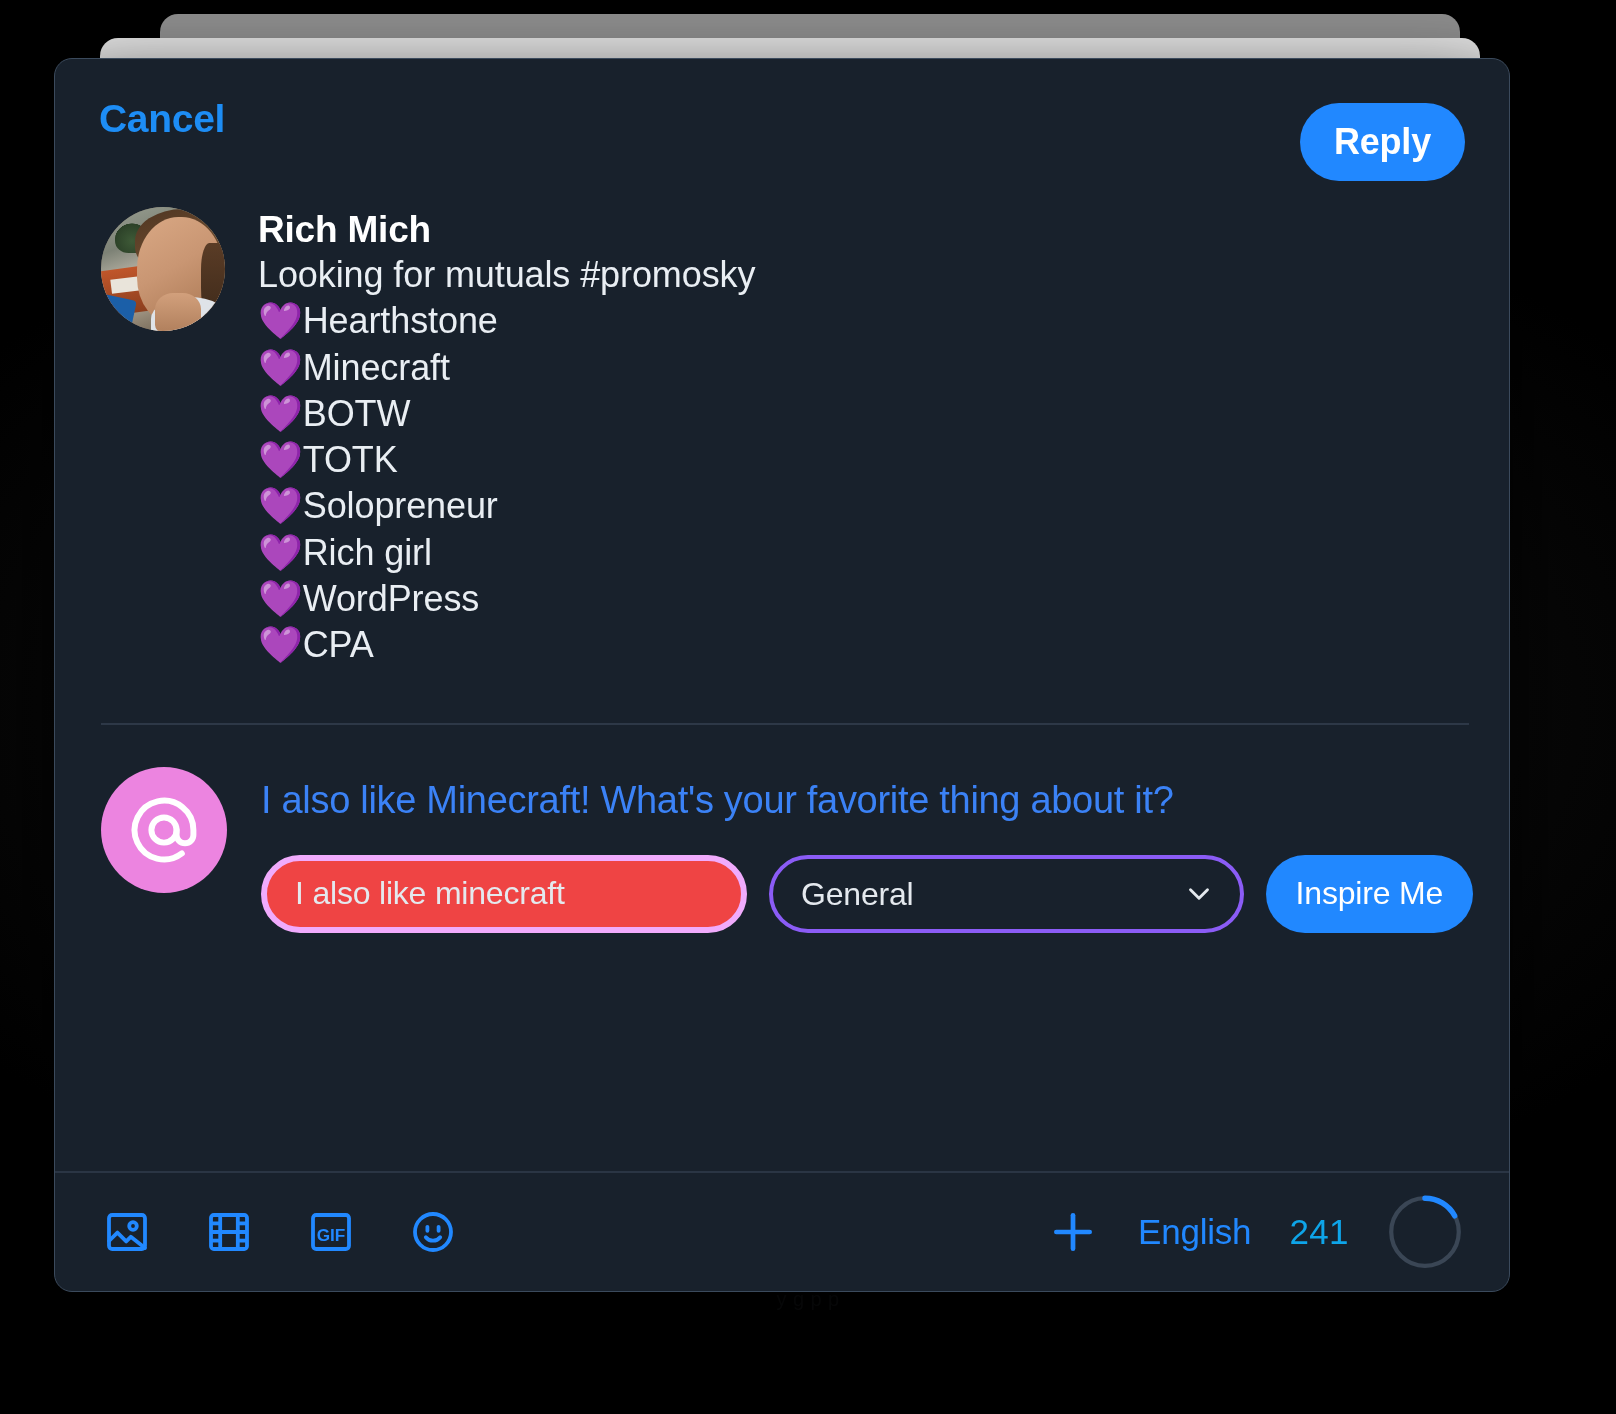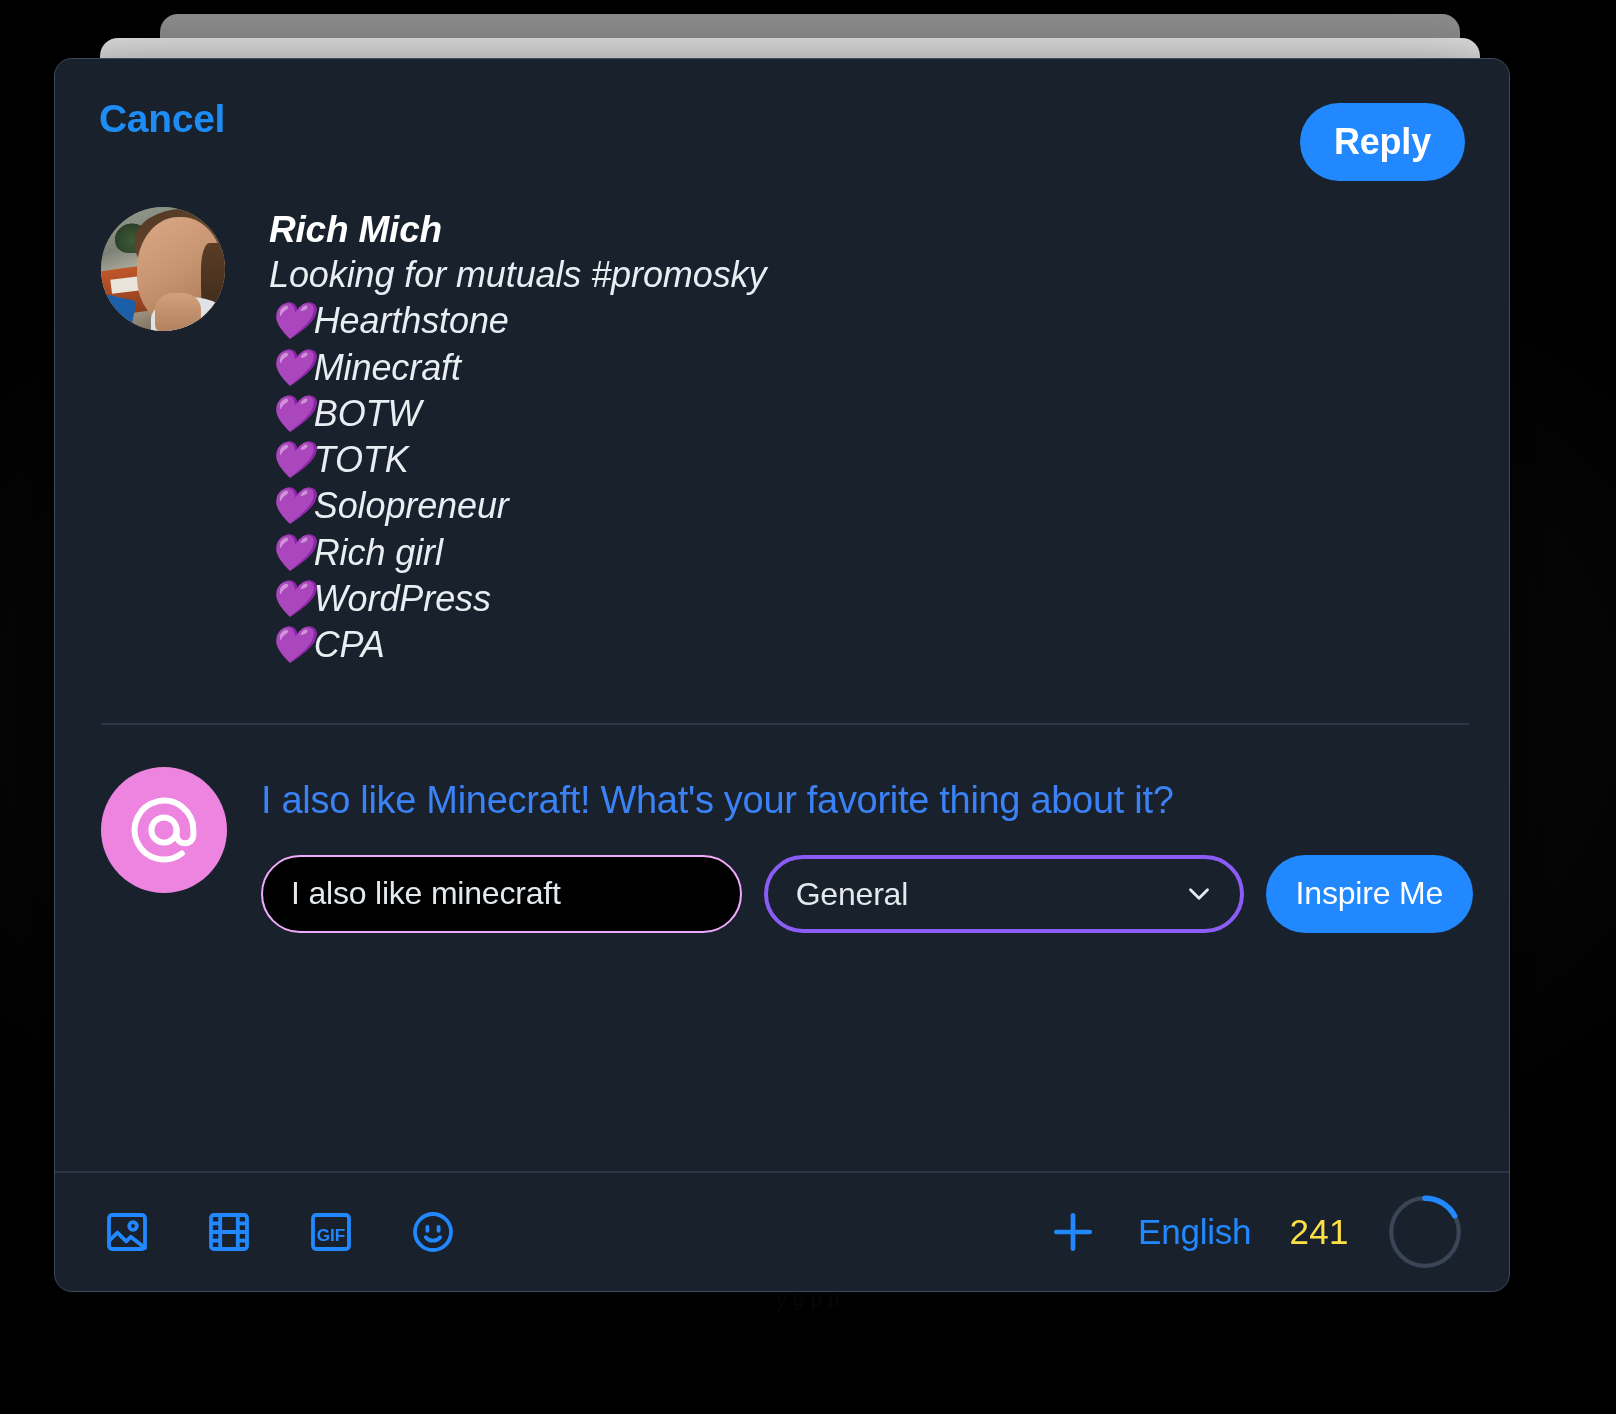--- a/index.html
+++ b/index.html
@@ -100,22 +100,21 @@
     justify-content: center;
   }
 
   
   .post {
     position: absolute;
     left: 46px;
     top: 148px;
     right: 40px;
     display: flex;
-    gap: 44px;
-    font-style: italic;
+    gap: 33px;
   }
   .avatar-photo {
     flex: 0 0 auto;
     width: 124px;
     height: 124px;
     border-radius: 50%;
     overflow: hidden;
     position: relative;
     background: #6f6257;
   }
@@ -220,22 +219,22 @@
     margin-bottom: 30px;
   }
   .composer-controls {
     display: flex;
     align-items: center;
     gap: 22px;
   }
   .pill-input {
     width: 486px;
     height: 78px;
-    background: #000000;
-    border: 2px solid #f0abfc;
+    background: #ef4444;
+    border: 6px solid #f0abfc;
     border-radius: 39px;
     color: #e4e9ee;
     font-size: 32px;
     padding: 0 28px;
     outline: none;
     font-family: "Liberation Sans", sans-serif;
     letter-spacing: -0.2px;
   }
   .pill-input::placeholder { color: #7e8a97; }
 
@@ -327,21 +326,21 @@
     font-size: 35px;
     font-weight: 400;
     color: #2188ff;
     background: none; border: none;
     cursor: pointer;
     font-family: "Liberation Sans", sans-serif;
     letter-spacing: -0.2px;
   }
   .char-count {
     font-size: 35px;
-    color: #fde047;
+    color: #0ea5e9;
     letter-spacing: 0.4px;
   }
   .progress-ring { width: 76px; height: 76px; display: block; }
 </style>
 </head>
 <body>
 
 <div id="root">
 
   <div class="stack-card gray"></div>

